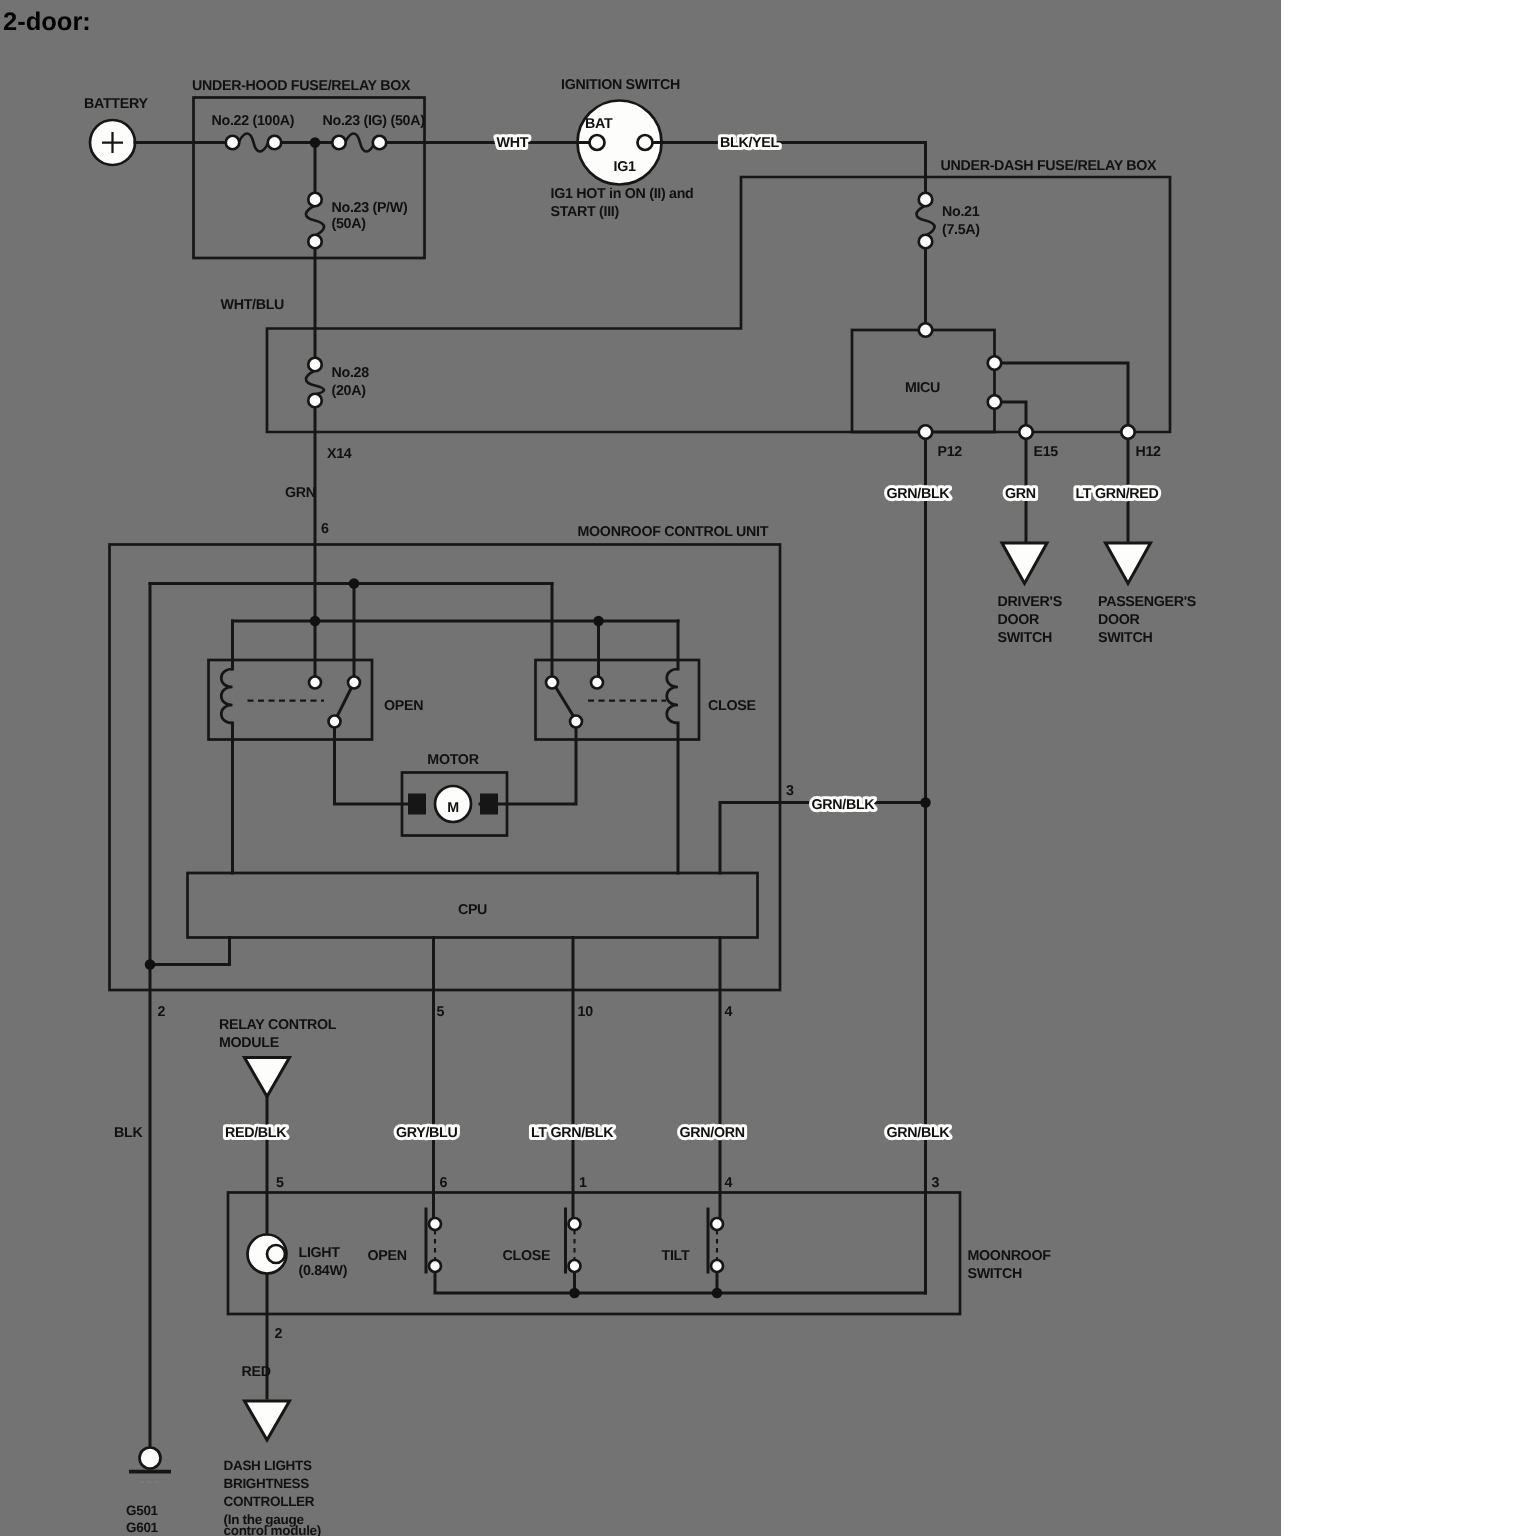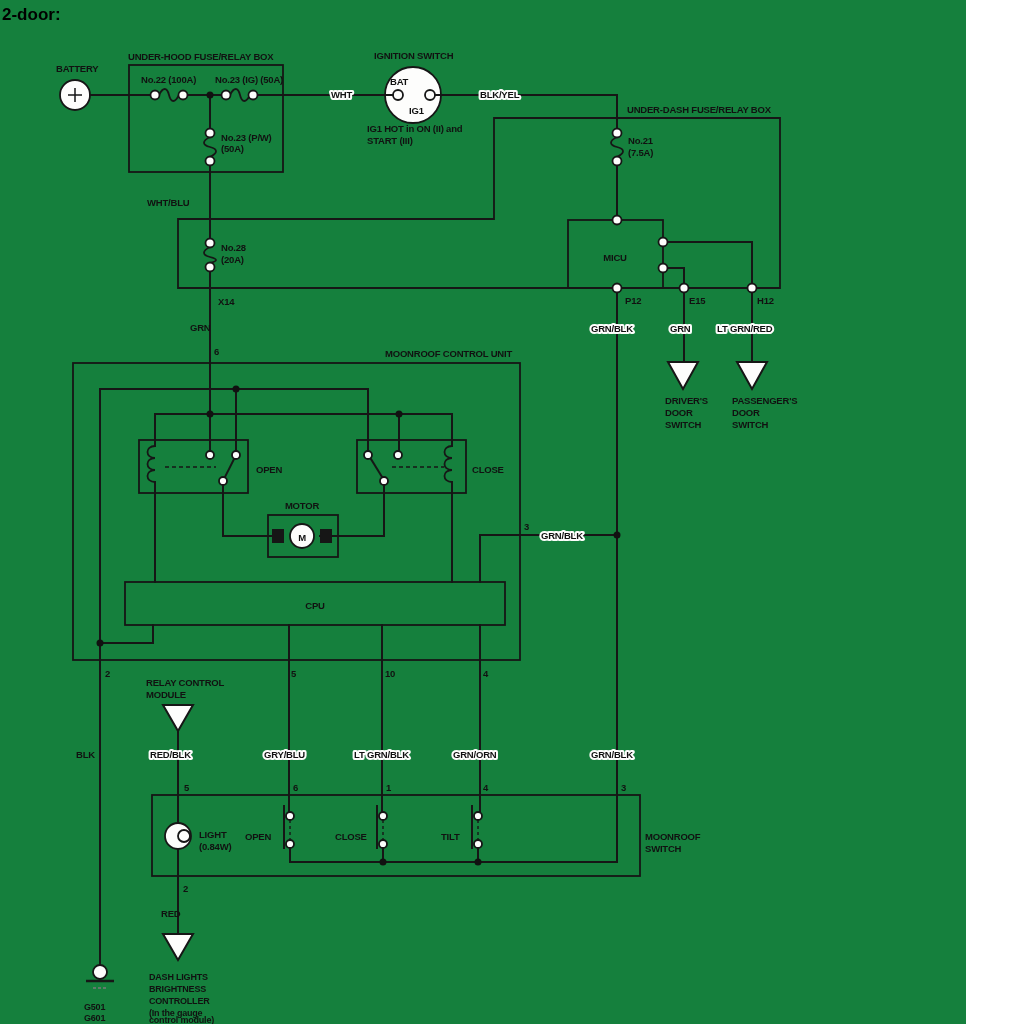--- a/index.html
+++ b/index.html
@@ -1,16 +1,16 @@
 <!DOCTYPE html>
 <html><head>
 <meta charset="utf-8">
 <style>
   html,body { margin:0; padding:0; background:#fff; }
-  .stage { position:relative; width:966px; height:1024px; background:#15803d; overflow:hidden; }
+  .stage { position:relative; width:854px; height:1024px; background:#737373; overflow:hidden; }
   svg { display:block; }
   .t  { font-family:"Liberation Sans", sans-serif; font-weight:bold; font-size:9.5px; fill:#111; letter-spacing:-0.2px; }
   .s9 { font-size:9px; }
   .h  { stroke:#fdfdfc; stroke-width:4px; paint-order:stroke; stroke-linejoin:round; }
   .big{ font-family:"Liberation Sans", sans-serif; font-weight:bold; font-size:17px; fill:#000; }
   .m  { text-anchor:middle; }
   .w  { stroke:#161616; stroke-width:2; fill:none; stroke-linecap:square; }
   .bx { stroke:#161616; stroke-width:1.8; fill:none; }
   .dash { stroke:#161616; stroke-width:1.5; fill:none; stroke-dasharray:4 3; }
   .dashv { stroke:#161616; stroke-width:1.4; fill:none; stroke-dasharray:3 3; }

